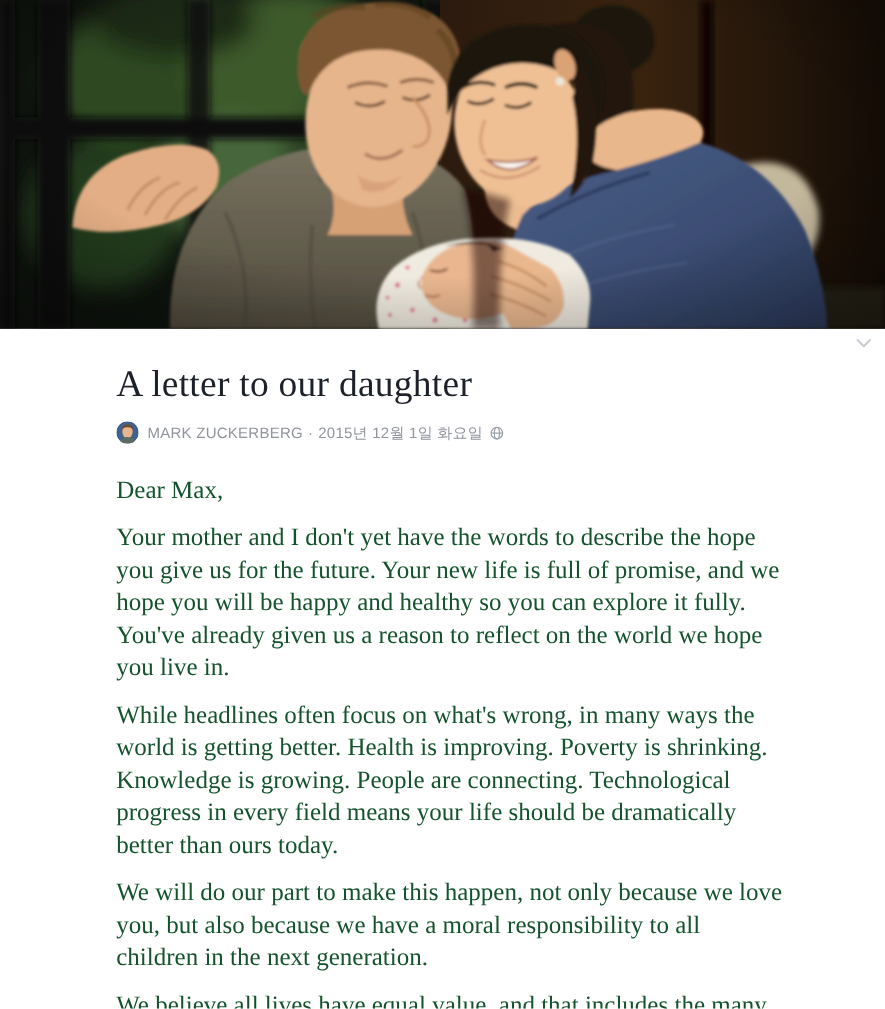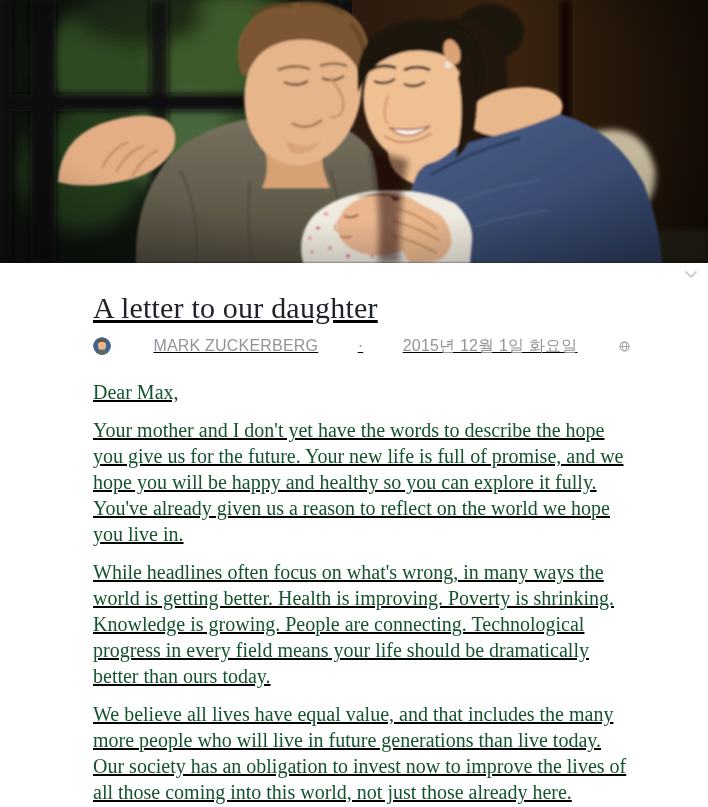--- a/index.html
+++ b/index.html
@@ -1,40 +1,39 @@
 <!DOCTYPE html>
 <html><head>
 <meta charset="utf-8">
 <style>
   * { box-sizing: border-box; }
   html, body { margin: 0; padding: 0; background: #ffffff; }
   .page {
     width: 708px; height: 807px; position: relative;
     background: #ffffff; overflow: hidden;
     font-family: "Liberation Serif", serif;
-    text-decoration: underline;
   }
   .hero { width: 708px; height: 263px; position: relative; }
   .hero svg { display: block; }
   .collapse-btn {
     position: absolute; top: 267px; right: 8px;
     width: 18px; height: 16px; padding: 0;
     background: none; border: none; cursor: pointer; color: #c9ced6;
     display: flex; align-items: center; justify-content: center;
   }
   .content { padding: 28px 78px 0 93px; }
   .title {
     margin: 0; font-family: "Liberation Serif", serif;
     font-size: 30px; line-height: 34px; font-weight: 400;
     color: #1d2129; letter-spacing: 0.2px;
   }
   .byline {
     margin-top: 12px; display: flex; align-items: center;
     font-family: "Liberation Sans", sans-serif;
-    font-size: 16px; line-height: 18px; color: #90949c; letter-spacing: 0.2px; justify-content: space-between;
+    font-size: 12px; line-height: 18px; color: #90949c; letter-spacing: 0.2px;
   }
   .avatar {
     width: 18px; height: 18px; border-radius: 50%; overflow: hidden;
     margin-right: 7px; flex: 0 0 auto; display: block; border: none; padding: 0;
     background: none; cursor: pointer;
   }
   .byline .author { color: #90949c; text-decoration: none; cursor: pointer; }
   .byline .sep { margin: 0 4px; }
   .globe { margin-left: 6px; display: inline-flex; color: #9aa0a8; }
   .body-text { margin-top: 24px; width: 537px; font-size: 20px; line-height: 26px; color: #14532d; }
@@ -213,16 +212,17 @@
           <ellipse cx="6" cy="6" rx="2.2" ry="5" fill="none" stroke="currentColor" stroke-width="1"></ellipse>
           <line x1="1" y1="6" x2="11" y2="6" stroke="currentColor" stroke-width="1"></line>
         </svg>
       </span>
     </div>
 
     <div class="body-text">
       <p>Dear Max,</p>
       <p>Your mother and I don't yet have the words to describe the hope you give us for the future. Your new life is full of promise, and we hope you will be happy and healthy so you can explore it fully. You've already given us a reason to reflect on the world we hope you live in.</p>
       <p>While headlines often focus on what's wrong, in many ways the world is getting better. Health is improving. Poverty is shrinking. Knowledge is growing. People are connecting. Technological progress in every field means your life should be dramatically better than ours today.</p>
+      <p>We will do our part to make this happen, not only because we love you, but also because we have a moral responsibility to all children in the next generation.</p>
       <p>We believe all lives have equal value, and that includes the many more people who will live in future generations than live today. Our society has an obligation to invest now to improve the lives of all those coming into this world, not just those already here.</p>
     </div>
   </div>
 </div>
 
 </body></html>

